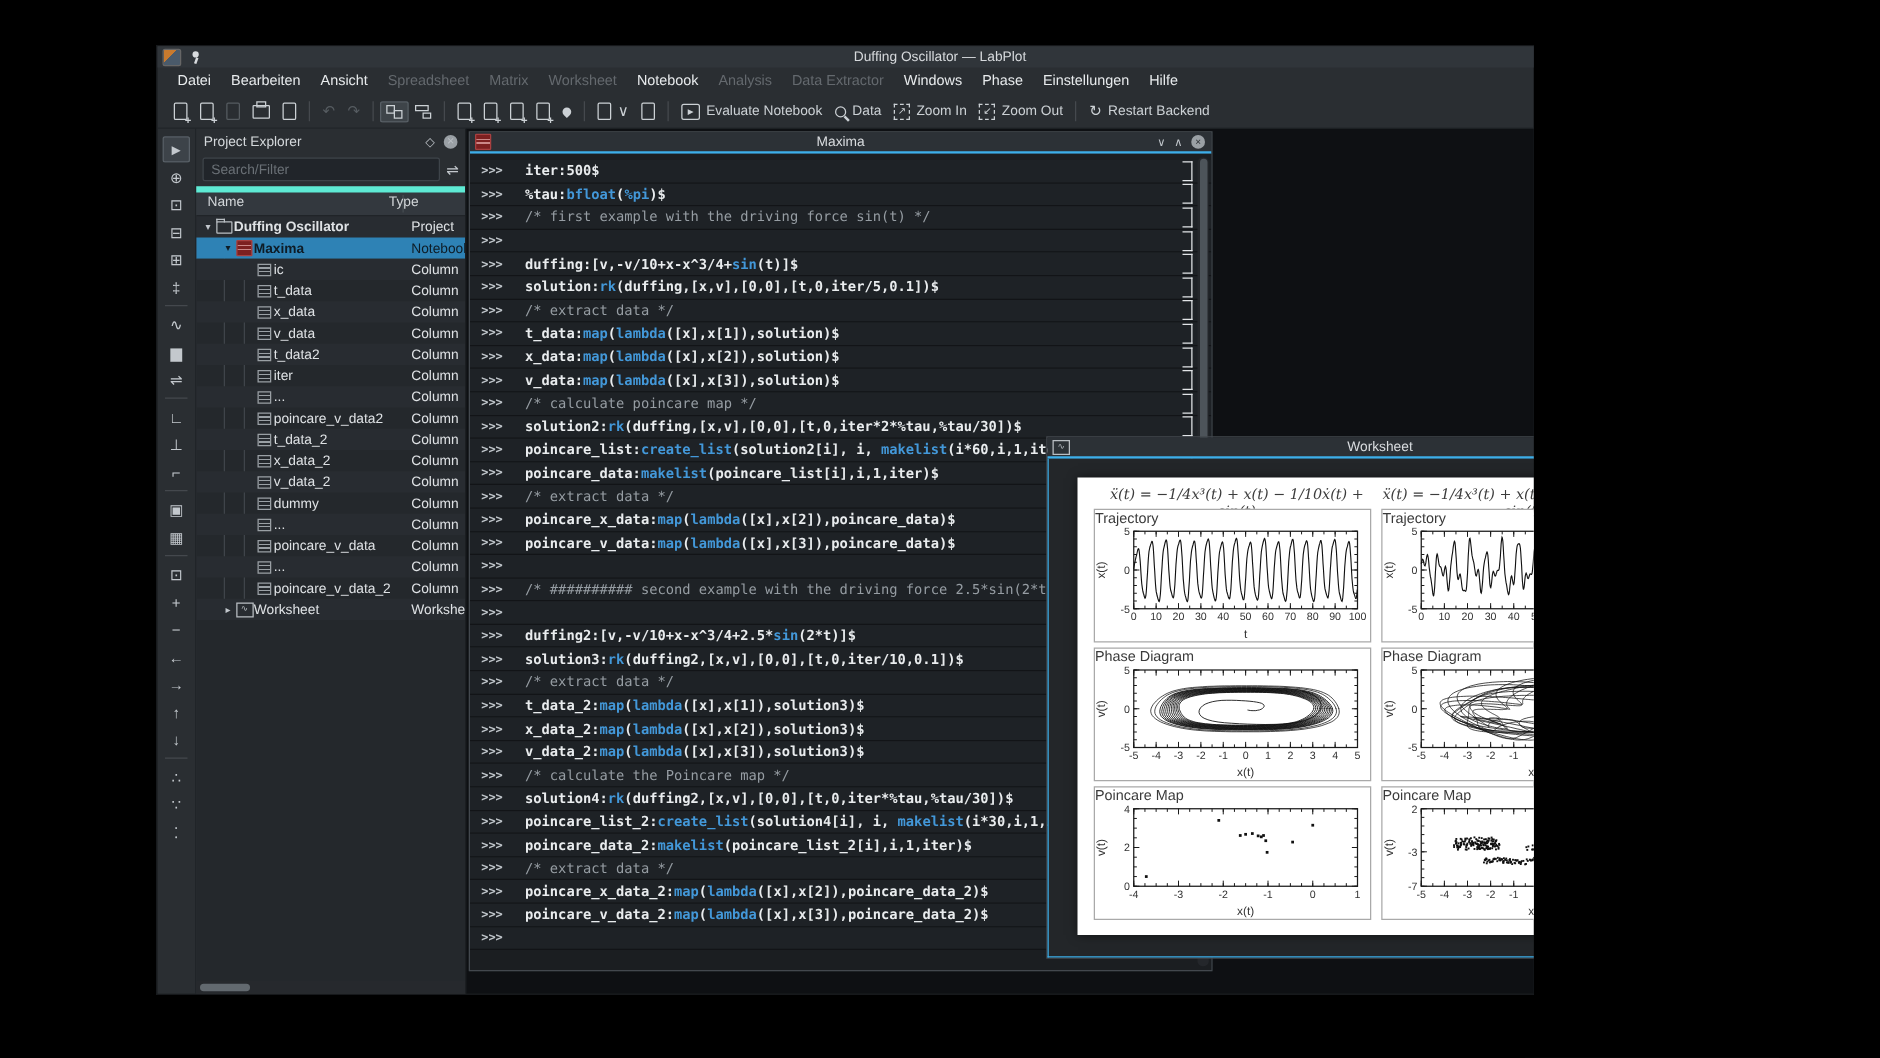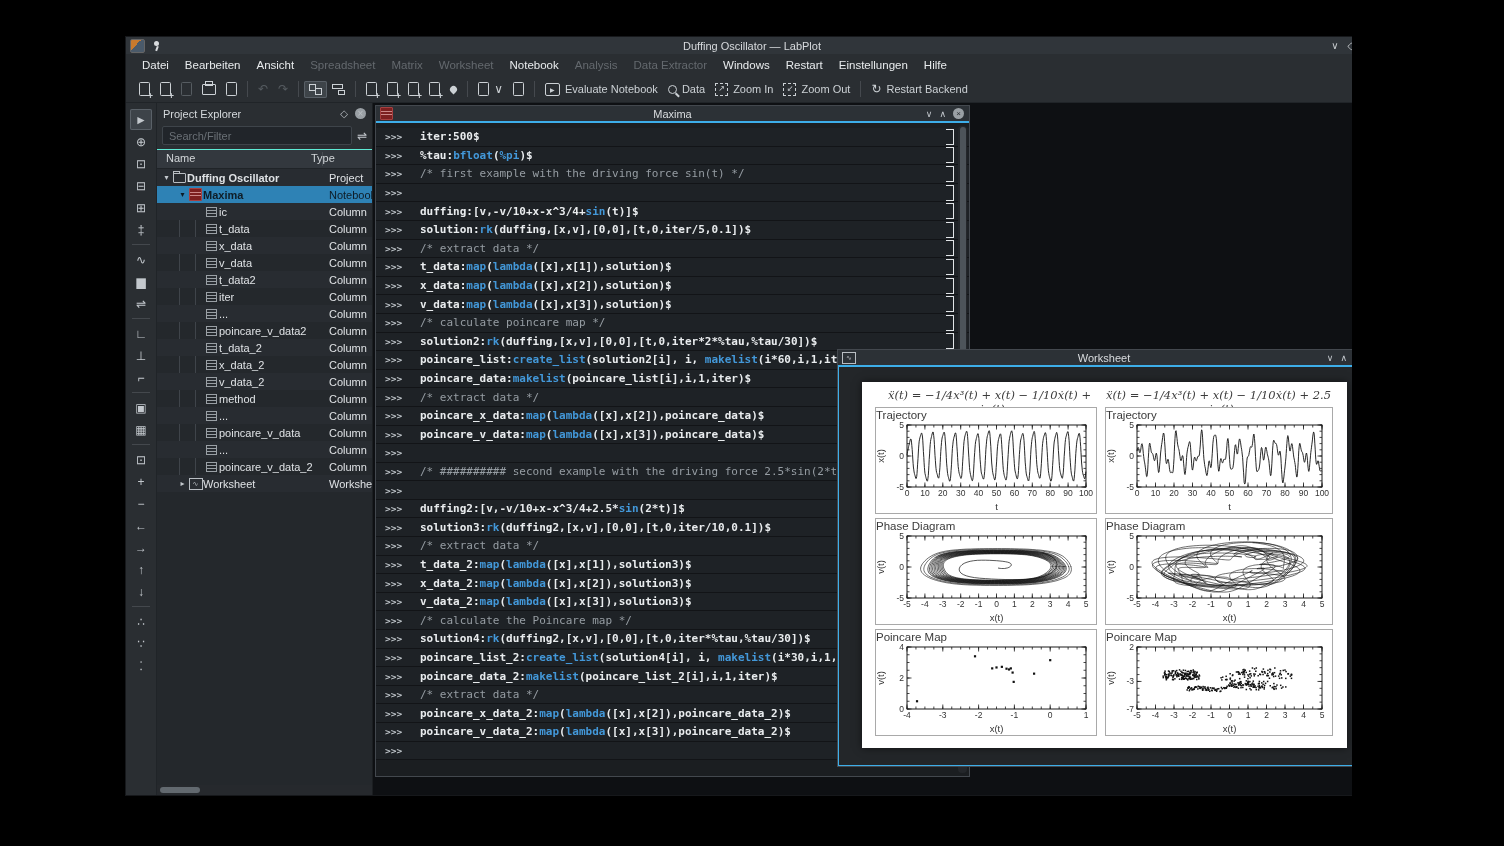--- a/index.html
+++ b/index.html
@@ -1,16 +1,16 @@
 <!DOCTYPE html>
 <html><head>
 <meta charset="utf-8">
 <style>
   html,body{margin:0;padding:0;background:#000;}
-  .page{position:relative;width:1352px;height:846px;background:#000;overflow:hidden;
+  .page{position:relative;width:1227px;height:846px;background:#000;overflow:hidden;
         font-family:"Liberation Sans",sans-serif;-webkit-font-smoothing:antialiased;}
   .app{position:absolute;left:125px;top:36px;width:1254px;height:760px;background:#2a2e32;
        display:flex;flex-direction:column;border:1px solid #16181b;box-sizing:border-box;}
 
   
   .titlebar{height:17px;background:#30353a;display:flex;align-items:center;position:relative;flex:none;}
   .appico{width:13px;height:12px;margin-left:4px;background:linear-gradient(135deg,#c87a2e 0 40%,#4a5a6a 40% 100%);
           border:1px solid #666;border-radius:2px;flex:none;}
   .pin{width:10px;height:12px;margin-left:7px;position:relative;flex:none;}
   .pin::before{content:"";position:absolute;left:2px;top:1px;width:5px;height:5px;background:#d8dbde;border-radius:50%;}
@@ -57,21 +57,21 @@
   .explorer{width:215px;flex:none;display:flex;flex-direction:column;border-right:1px solid #1b1e21;background:#2a2e32;}
   .exph{height:21px;display:flex;align-items:center;padding:0 6px;font-size:11px;color:#d4d8db;flex:none;}
   .exph .sp{flex:1;}
   .exph .hic{color:#b9bec3;font-size:10px;margin-left:7px;}
   .closec{width:11px;height:11px;border-radius:50%;background:#9aa0a5;color:#2a2e32;font-size:8px;line-height:11px;text-align:center;display:inline-block;}
   .expsearch{display:flex;align-items:center;padding:2px 5px 4px 5px;gap:5px;flex:none;}
   .expsearch input{flex:1;height:17px;background:#21252a;border:1px solid #3e444a;border-radius:2px;color:#cfd3d7;
       font-size:11px;padding:0 6px;outline:none;font-family:"Liberation Sans",sans-serif;}
   .expsearch input::placeholder{color:#6a7076;}
   .filterico{color:#c3c8cd;font-size:12px;}
-  .thead{height:18px;background:#33383e;border-top:1px solid #5eead4;border-bottom:1px solid #202428;
+  .thead{height:18px;background:#33383e;border-top:5px solid #5eead4;border-bottom:1px solid #202428;
       position:relative;font-size:11px;color:#d2d6d9;flex:none;}
   .thead .c1{position:absolute;left:9px;top:2px;}
   .thead .c2{position:absolute;left:154px;top:2px;}
   .thead .vline{position:absolute;left:165px;top:2px;bottom:2px;width:1px;background:#474c52;}
   .rows{flex:1;position:relative;background:#24282c;overflow:hidden;}
   .trow{height:17px;display:flex;align-items:center;font-size:11px;color:#dfe2e5;position:relative;}
   .trow:nth-child(odd){background:#282c31;}
   .trow.sel{background:#2e82b5;color:#0e1c26;}
   .texp{width:11px;flex:none;font-size:8px;color:#c3c8cd;text-align:center;}
   .trow.sel .texp{color:#0e1c26;}
@@ -146,21 +146,21 @@
         <span class="menu-item">Datei</span>
         <span class="menu-item">Bearbeiten</span>
         <span class="menu-item">Ansicht</span>
         <span class="menu-item dis">Spreadsheet</span>
         <span class="menu-item dis">Matrix</span>
         <span class="menu-item dis">Worksheet</span>
         <span class="menu-item">Notebook</span>
         <span class="menu-item dis">Analysis</span>
         <span class="menu-item dis">Data Extractor</span>
         <span class="menu-item">Windows</span>
-        <span class="menu-item">Restart</span>
+        <span class="menu-item">Phase</span>
         <span class="menu-item">Einstellungen</span>
         <span class="menu-item">Hilfe</span>
       </div>
 
     <div class="toolbar">
       <span class="tbn">
           <span class="ido pl"></span>
         </span>
       <span class="tbn">
           <span class="ido pl"></span>
@@ -396,21 +396,21 @@
                 <span class="tcol"></span>
               </span>
               <span class="tname">v_data_2</span>
               <span class="ttype">Column</span>
             </div>
             <div class="trow" style="padding-left: 36px;">
               <span class="texp"></span>
               <span class="ticon">
                 <span class="tcol"></span>
               </span>
-              <span class="tname">method</span>
+              <span class="tname">dummy</span>
               <span class="ttype">Column</span>
             </div>
             <div class="trow" style="padding-left: 36px;">
               <span class="texp"></span>
               <span class="ticon">
                 <span class="tcol"></span>
               </span>
               <span class="tname">...</span>
               <span class="ttype">Column</span>
             </div>

